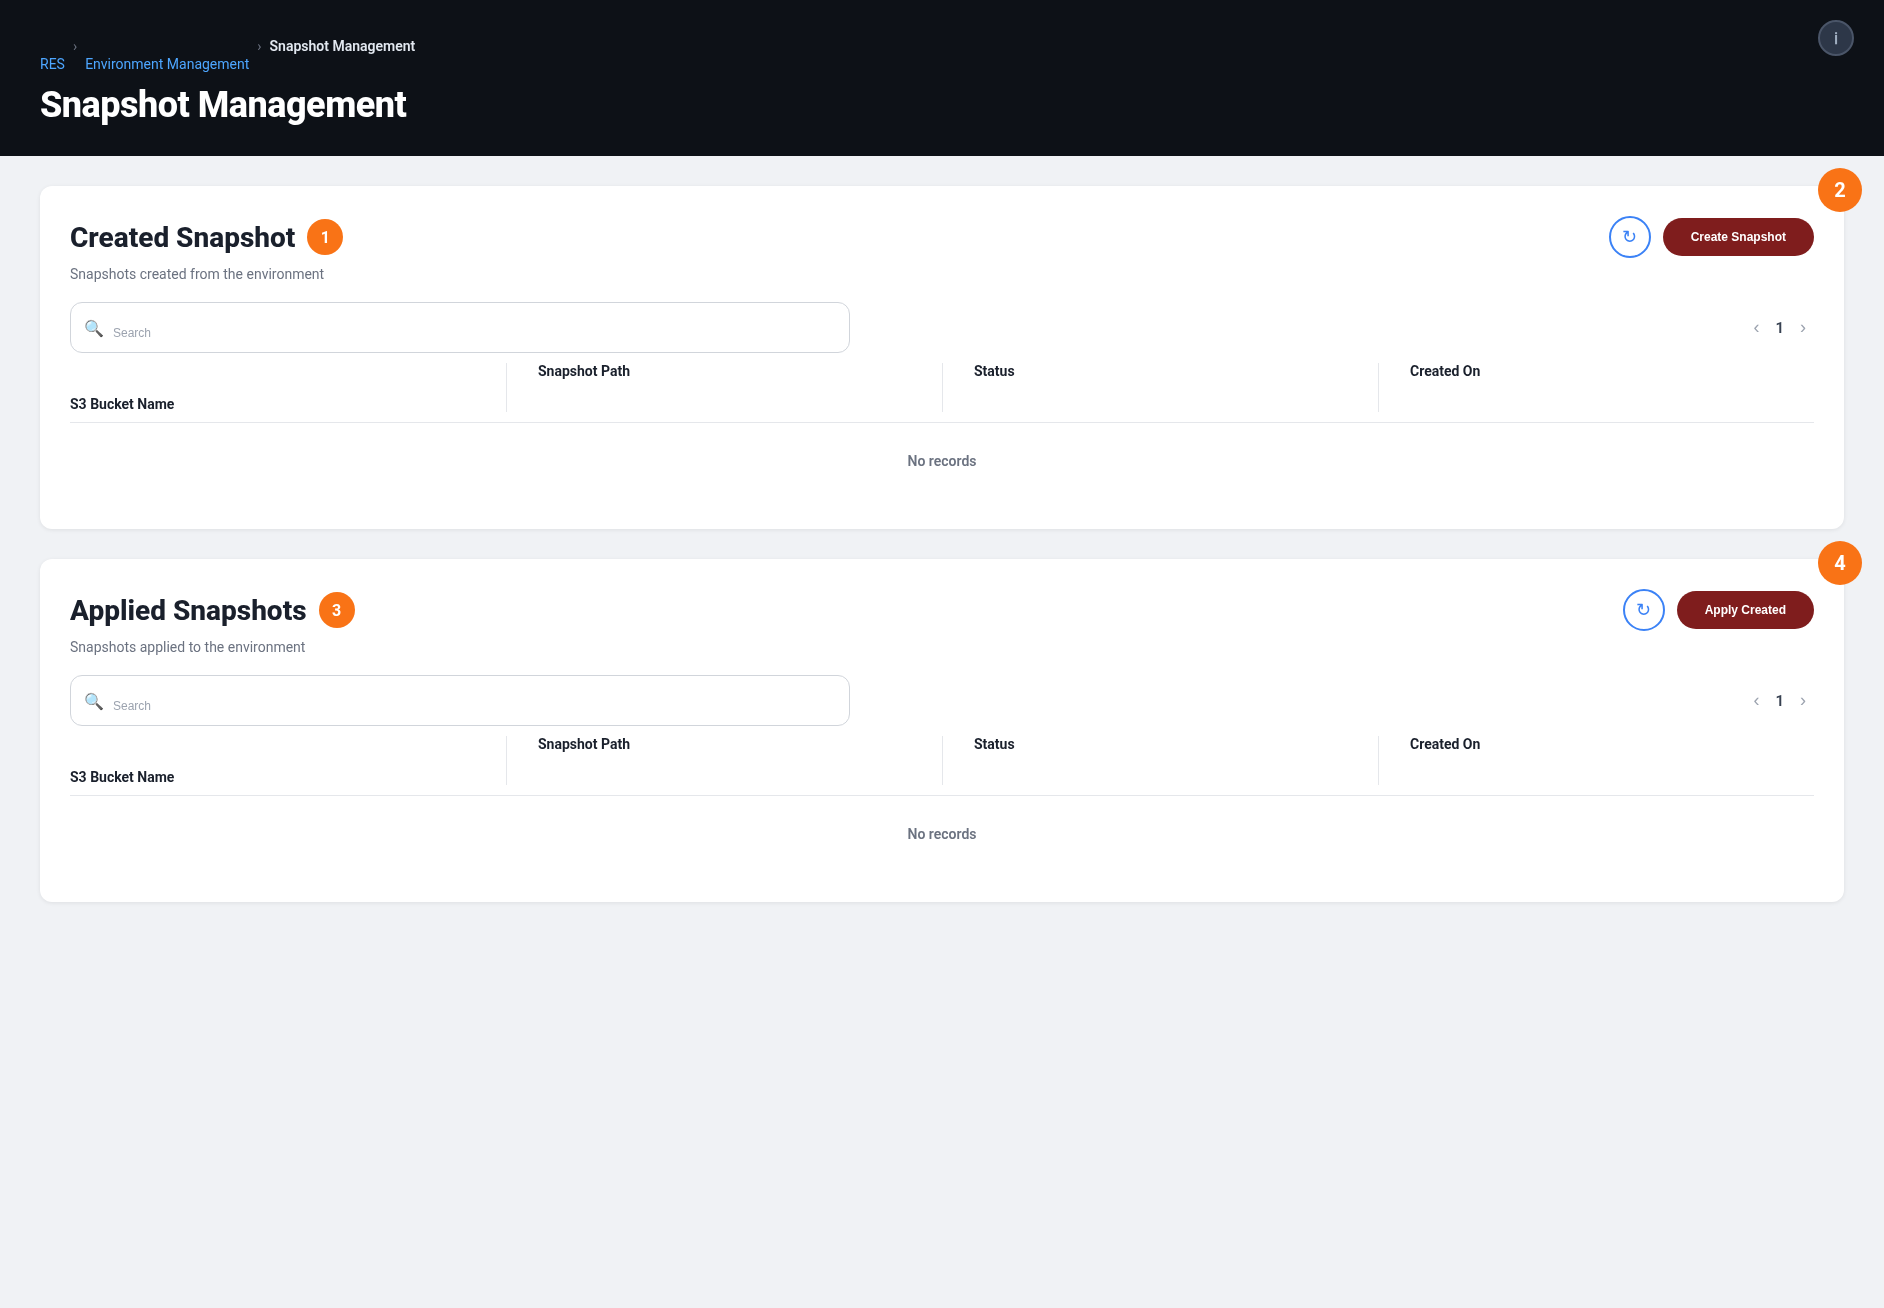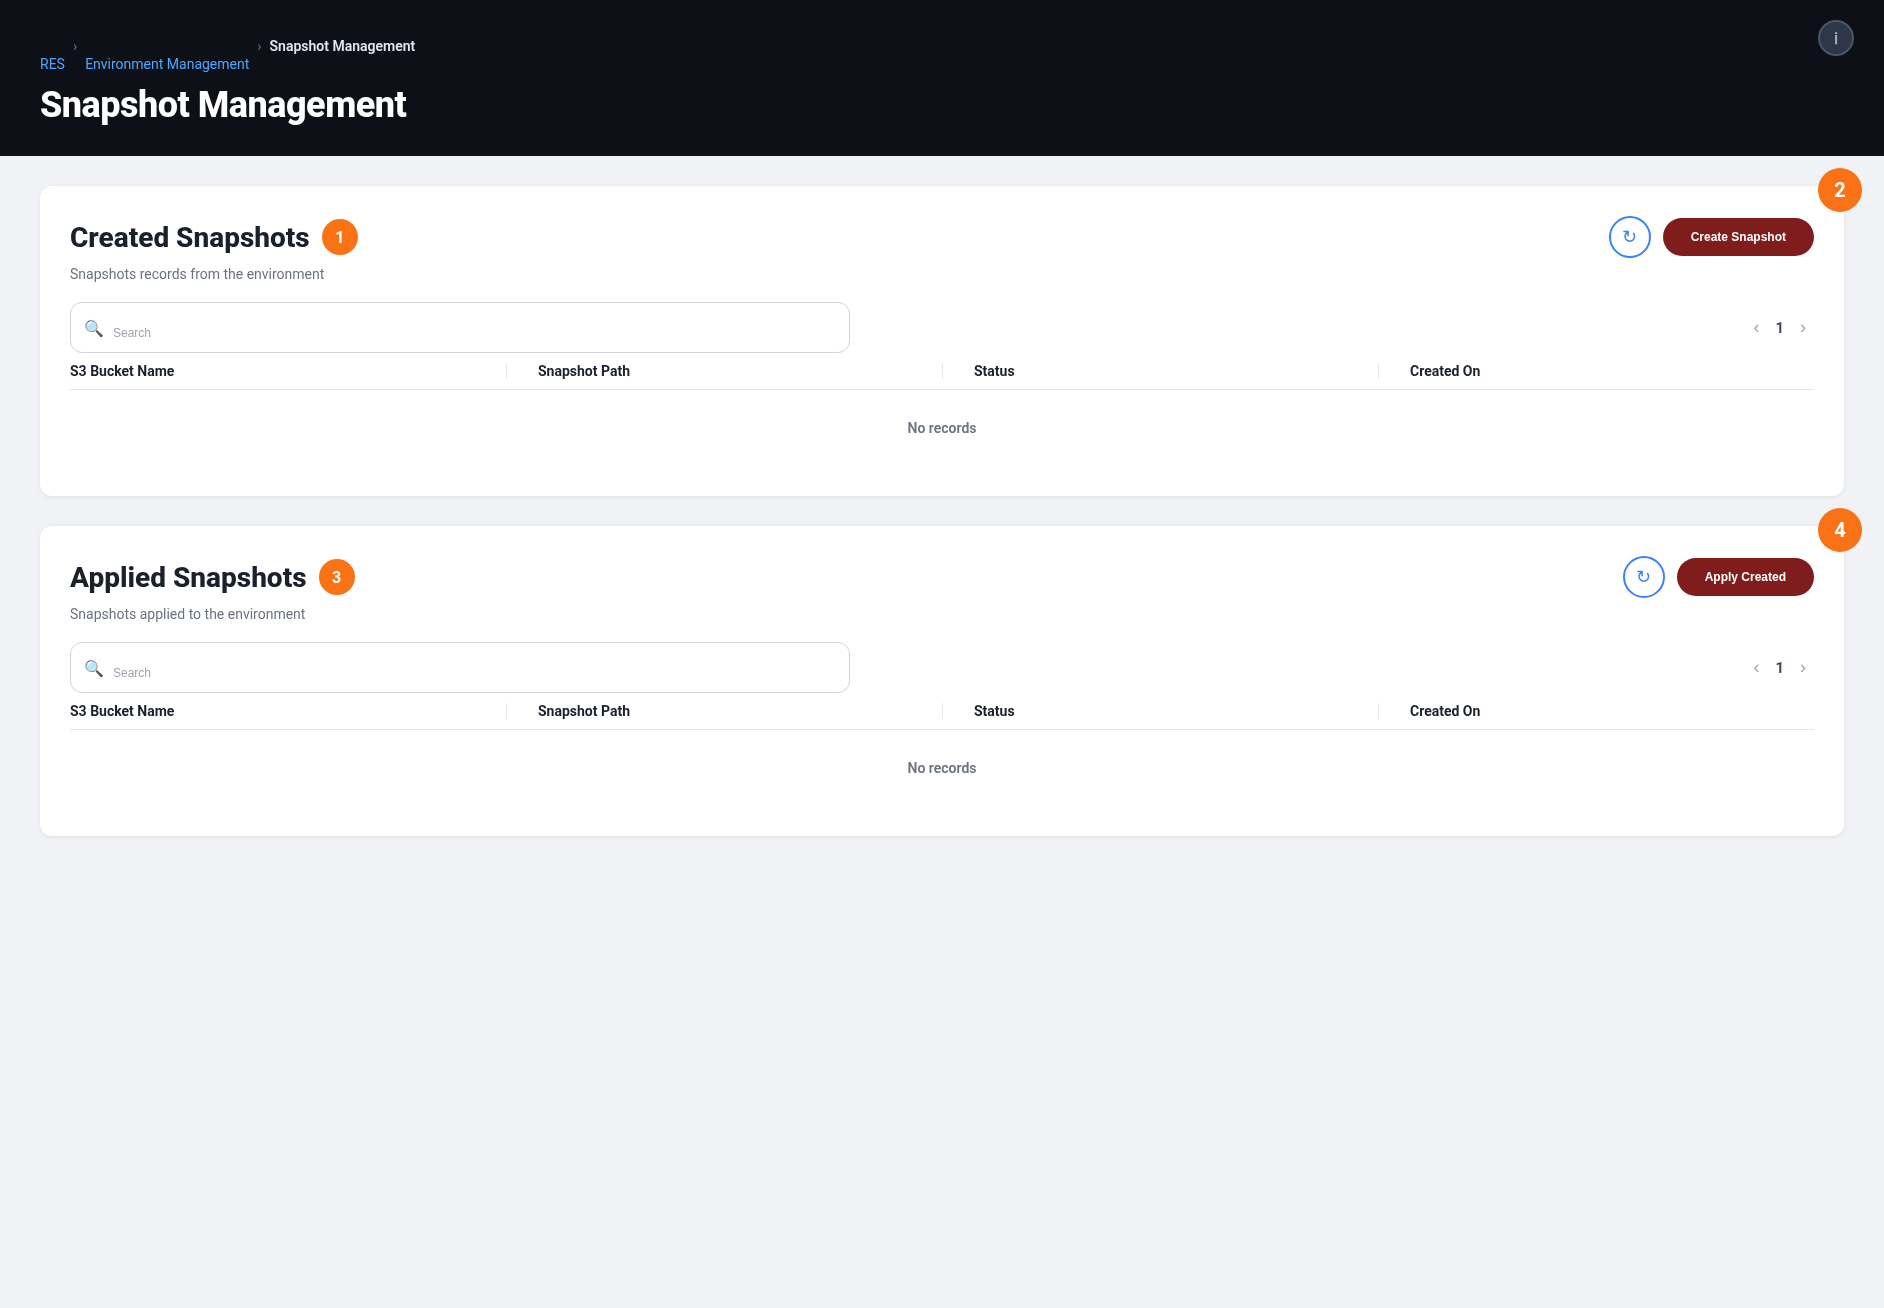--- a/index.html
+++ b/index.html
@@ -239,20 +239,21 @@
       color: #1a202c;
     }
 
     .table-col-header:not(:first-child) {
       border-left: 1.5px solid #e5e7eb;
       padding-left: 31px;
     }
 
     .table-col-header:first-child {
       padding-left: 0;
+      margin-top: 33px;
     }
 
     .no-records {
       text-align: center;
       padding: 30px;
       color: #6b7280;
       font-size: 14px;
       font-weight: 600;
     }
 
@@ -278,31 +279,31 @@
     <span>ℹ</span>
   </div>
 </div>
 
 <div class="main-content">
 
   <div class="card">
     <div class="step-badge">2</div>
     <div class="card-header">
       <div class="card-title-section">
-        <span class="card-title">Created Snapshots</span>
+        <span class="card-title">Created Snapshot</span>
         <div class="badge-circle">1</div>
       </div>
       <div class="card-actions">
         <button class="refresh-button">
           <span>↻</span>
         </button>
         <button class="action-button">Create Snapshot</button>
       </div>
     </div>
-    <p class="card-description">Snapshots records from the environment</p>
+    <p class="card-description">Snapshots created from the environment</p>
     <div class="search-row">
       <div class="search-input-wrapper">
         <span class="search-icon-inner">🔍</span>
         <input class="search-input" type="text" placeholder="Search" style="">
       </div>
       <div class="pagination">
         <button class="pagination-nav">‹</button>
         <span class="pagination-current">1</span>
         <button class="pagination-nav">›</button>
       </div>

